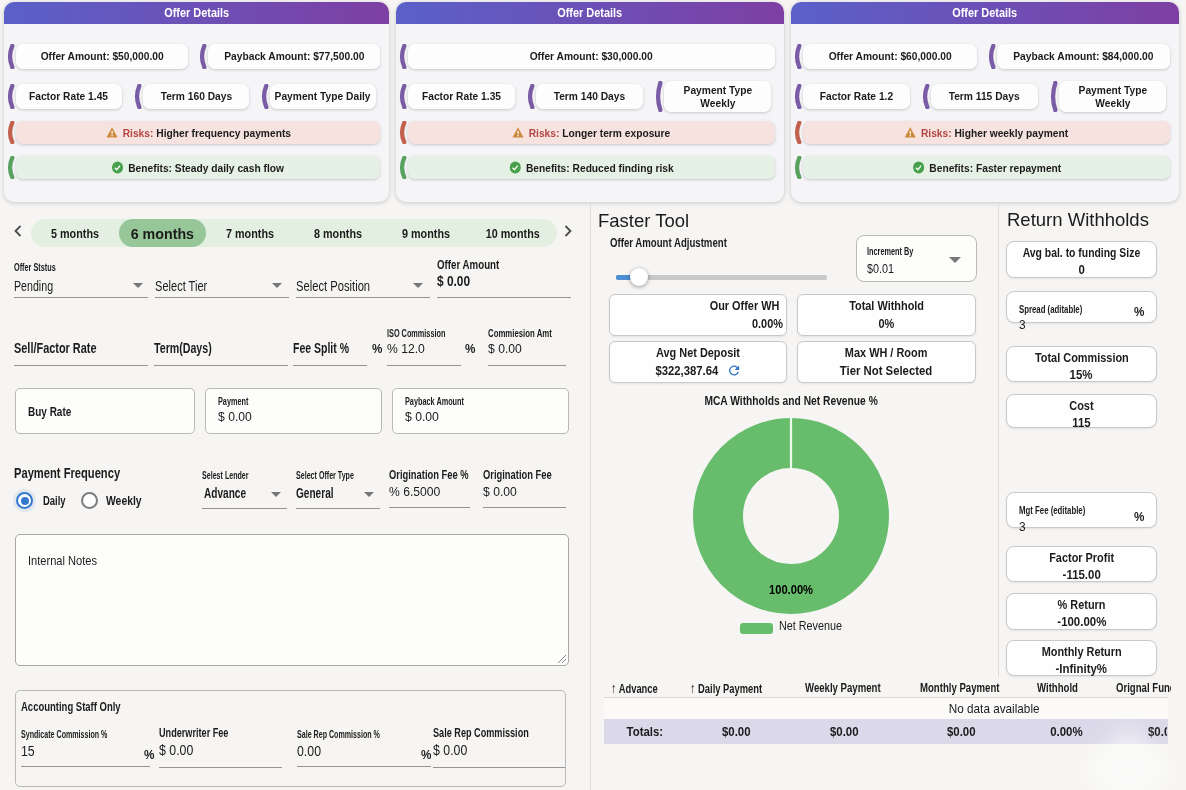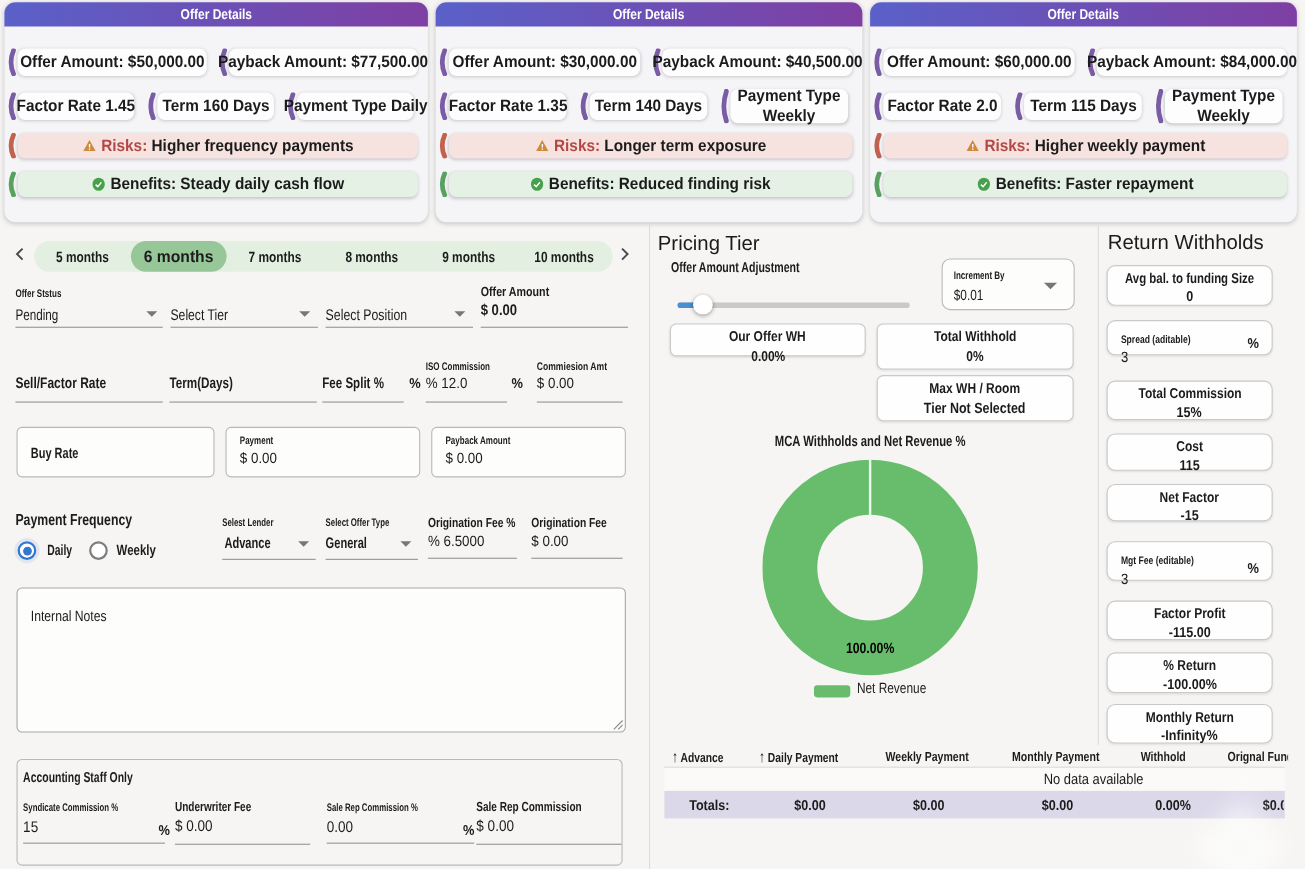--- a/index.html
+++ b/index.html
@@ -13,21 +13,21 @@
 .card { position:absolute; top:2px; height:200px; background:#f5f4f6; border-radius:10px;
   box-shadow:0 1px 4px rgba(60,60,80,.25); }
 .card .hdr { height:22px; border-radius:10px 10px 0 0;
   background:linear-gradient(90deg,#5a61c9,#7e3fa3);
   color:#fff; font-size:13px; font-weight:700; text-align:center; line-height:22px; }
 .pill { position:relative; height:25px; }
 .pill .brk { position:absolute; left:0; top:0; height:100%; width:8px; }
 .pill .bod { position:absolute; left:9px; right:0; top:0; bottom:0; background:#fdfdfd;
   border-radius:7px; box-shadow:0 1px 3px rgba(40,40,60,.22);
   display:flex; align-items:center; justify-content:center;
-  font-size:15px; text-align:center; line-height:1.18; }
+  font-size:11px; text-align:center; line-height:1.18; }
 .pill b { font-weight:700; }
 .pill .lab { font-weight:600; }
 .r1,.r2 { display:flex; gap:11px; margin:0 9px 0 3px; align-items:center; }
 .r1 { margin-top:20px; height:25px; }
 .r2 { margin-top:15px; height:25px; margin-left:3px; margin-right:13px; gap:12px; }
 .r1 .pill, .r2 .pill { flex:1; }
 .pill.tall { height:31px; }
 .rrisk, .rben { margin:12px 9px 0 3px; height:23px; }
 .rrisk .pill, .rben .pill { height:23px; }
 .rrisk .pill .bod { background:#f6e2df; }
@@ -159,28 +159,20 @@
     <div class="hdr"><span class="cc" style="--s:.84">Offer Details</span></div>
     <div class="r1">
       <div class="pill">
           <svg class="brk" viewBox="0 0 8 25" preserveAspectRatio="none">
             <path d="M5.3,1.8 Q0.8,12.5 5.3,23.2" stroke="#7a5ba5" stroke-width="4.3" fill="none" stroke-linecap="round"></path>
           </svg>
           <div class="bod">
             <span class="cc" style="--s:.93"><span class="lab">Offer Amount:</span> <b>$30,000.00</b></span>
           </div>
         </div>
-      <div class="pill">
-          <svg class="brk" viewBox="0 0 8 25" preserveAspectRatio="none">
-            <path d="M5.3,1.8 Q0.8,12.5 5.3,23.2" stroke="#7a5ba5" stroke-width="4.3" fill="none" stroke-linecap="round"></path>
-          </svg>
-          <div class="bod">
-            <span class="cc" style="--s:.93"><span class="lab">Payback Amount:</span> <b>$40,500.00</b></span>
-          </div>
-        </div>
     </div>
     <div class="r2">
       <div class="pill">
           <svg class="brk" viewBox="0 0 8 25" preserveAspectRatio="none">
             <path d="M5.3,1.8 Q0.8,12.5 5.3,23.2" stroke="#7a5ba5" stroke-width="4.3" fill="none" stroke-linecap="round"></path>
           </svg>
           <div class="bod">
             <span class="cc" style="--s:.93"><span class="lab">Factor Rate</span> <b>1.35</b></span>
           </div>
         </div>
@@ -249,21 +241,21 @@
             <span class="cc" style="--s:.93"><span class="lab">Payback Amount:</span> <b>$84,000.00</b></span>
           </div>
         </div>
     </div>
     <div class="r2">
       <div class="pill">
           <svg class="brk" viewBox="0 0 8 25" preserveAspectRatio="none">
             <path d="M5.3,1.8 Q0.8,12.5 5.3,23.2" stroke="#7a5ba5" stroke-width="4.3" fill="none" stroke-linecap="round"></path>
           </svg>
           <div class="bod">
-            <span class="cc" style="--s:.93"><span class="lab">Factor Rate</span> <b>2.0</b></span>
+            <span class="cc" style="--s:.93"><span class="lab">Factor Rate</span> <b>1.2</b></span>
           </div>
         </div>
       <div class="pill">
           <svg class="brk" viewBox="0 0 8 25" preserveAspectRatio="none">
             <path d="M5.3,1.8 Q0.8,12.5 5.3,23.2" stroke="#7a5ba5" stroke-width="4.3" fill="none" stroke-linecap="round"></path>
           </svg>
           <div class="bod">
             <span class="cc" style="--s:.93"><span class="lab">Term</span> <b>115 Days</b></span>
           </div>
         </div>
@@ -424,40 +416,46 @@
       <div class="abs cl" style="left:405px; top:56px; font-size:13px; font-weight:700; --s:.9">%</div>
       <div class="ul" style="left:281px; top:75px; width:134px;"></div>
       <div class="abs lbl12 cl" style="left:417px; top:35px; --s:.76">Sale Rep Commission</div>
       <div class="abs cl" style="left:417px; top:51px; font-size:14px; font-weight:500; --s:.88">$ 0.00</div>
       <div class="ul" style="left:417px; top:76px; width:132px;"></div>
     </div>
   </div>
 
   <div class="vline" style="left:998px; top:205px; height:472px;"></div>
   <div class="midcol">
-    <div class="abs" style="left:7px; top:8px; font-size:18.5px;">Pricing Tier</div>
+    <div class="abs" style="left:7px; top:8px; font-size:18.5px;">Faster Tool</div>
     <div class="abs cl" style="left:19px; top:33px; font-size:13px; font-weight:600; --s:.74">Offer Amount Adjustment</div>
 
     <div class="box" style="left:265px; top:33px; width:121px; height:47px; border-radius:8px;">
       <div class="abs lbl10 cl" style="left:10px; top:10px; --s:.73">Increment By</div>
       <div class="abs cl" style="left:10px; top:25px; font-size:13.5px; --s:.8">$0.01</div>
       <div class="abs arr" style="left:92px; top:21px; border-left-width:6px; border-right-width:6px; border-top-width:6px;"></div>
     </div>
 
     <div class="abs" style="left:25px; top:73px; width:211px; height:4.5px; background:#c9c9c9; border-radius:2px;"></div>
     <div class="abs" style="left:25px; top:73px; width:18px; height:4.5px; background:#4a8fd2; border-radius:2px;"></div>
     <div class="abs" style="left:39px; top:66px; width:18px; height:18px; background:#fff; border-radius:50%; box-shadow:0 1px 4px rgba(0,0,0,.4);"></div>
 
-    <div class="icard" style="left:18px; top:92px; width:178px; height:30px;">
+    <div class="icard" style="left:18px; top:92px; width:178px; height:42px;text-align:right;">
       <div class="t"><span class="cc" style="--s:.84">Our Offer WH</span></div>
         <div class="v"><span class="cc" style="--s:.84">0.00%</span></div>
     </div>
     <div class="icard" style="left:206px; top:92px; width:179px; height:42px;">
       <div class="t"><span class="cc" style="--s:.84">Total Withhold</span></div>
         <div class="v"><span class="cc" style="--s:.84">0%</span></div>
+    </div>
+    <div class="icard" style="left:18px; top:139px; width:178px; height:42px;">
+      <div class="t"><span class="cc" style="--s:.84">Avg Net Deposit</span></div>
+      <div class="v"><span class="cc" style="--s:.87">$322,387.64&nbsp;&nbsp;&nbsp;<svg width="15" height="15" viewBox="0 0 24 24" style="vertical-align:-3px; transform:scaleX(1.15)">
+              <path fill="#2c72c7" d="M17.65 6.35A8 8 0 1 0 19.73 14h-2.08a6 6 0 1 1-1.42-6.23L13 11h7V4z"></path>
+            </svg></span></div>
     </div>
     <div class="icard" style="left:206px; top:139px; width:179px; height:42px;">
       <div class="t"><span class="cc" style="--s:.84">Max WH / Room</span></div>
         <div class="v" style="font-size:13.5px;"><span class="cc" style="--s:.84">Tier Not Selected</span></div>
     </div>
 
     <div class="abs" style="left:0; top:191px; width:400px; text-align:center; font-size:13.5px; font-weight:700;"><span class="cc" style="--s:.76">MCA Withholds and Net Revenue %</span></div>
 
     <svg class="abs" style="left:102px; top:216px;" width="196" height="196" viewBox="0 0 196 196">
       <circle cx="98" cy="98" r="73" fill="none" stroke="#68bd6d" stroke-width="50"></circle>
@@ -496,24 +494,20 @@
     <div class="abs cl" style="left:12px; top:25px; font-size:13.5px; font-weight:500; --s:.88">3</div>
   </div>
   <div class="rbox" style="top:346px; height:36px;">
       <div class="t"><span class="cc" style="--s:.84">Total Commission</span></div>
       <div class="v"><span class="cc" style="--s:.88">15%</span></div>
     </div>
   <div class="rbox" style="top:394px; height:34px;">
       <div class="t"><span class="cc" style="--s:.84">Cost</span></div>
       <div class="v"><span class="cc" style="--s:.88">115</span></div>
     </div>
-  <div class="rbox" style="top:440px; height:34px;">
-      <div class="t"><span class="cc" style="--s:.84">Net Factor</span></div>
-      <div class="v"><span class="cc" style="--s:.88">-15</span></div>
-    </div>
   <div class="rbox" style="top:492px; height:36px; text-align:left;">
     <div class="abs lbl10 cl" style="left:12px; top:12px; font-weight:600; --s:.78">Mgt Fee (editable)</div>
     <div class="abs cl" style="right:10px; top:16px; font-size:13px; font-weight:700; --s:.9">%</div>
     <div class="abs cl" style="left:12px; top:26px; font-size:13.5px; font-weight:500; --s:.88">3</div>
   </div>
   <div class="rbox" style="top:546px; height:36px;">
       <div class="t"><span class="cc" style="--s:.84">Factor Profit</span></div>
       <div class="v"><span class="cc" style="--s:.88">-115.00</span></div>
     </div>
   <div class="rbox" style="top:593px; height:37px;">

